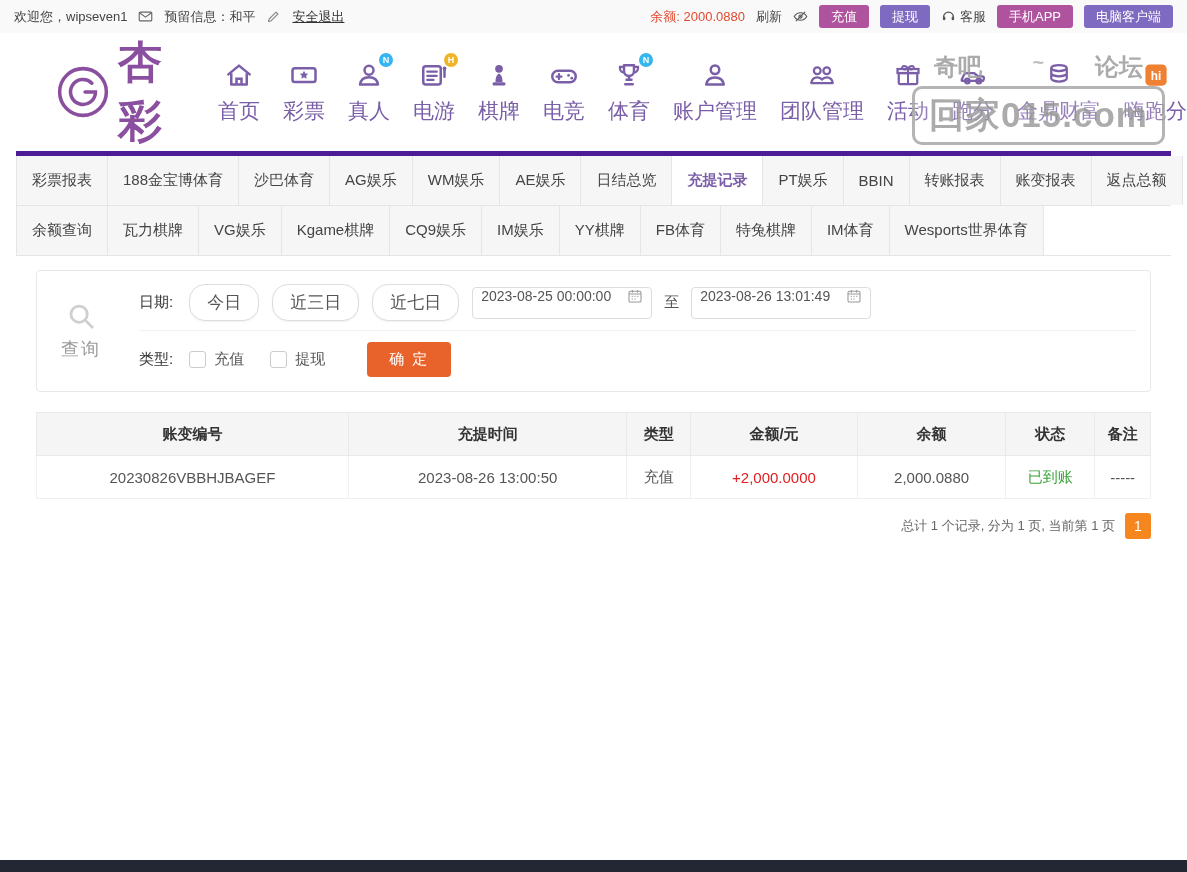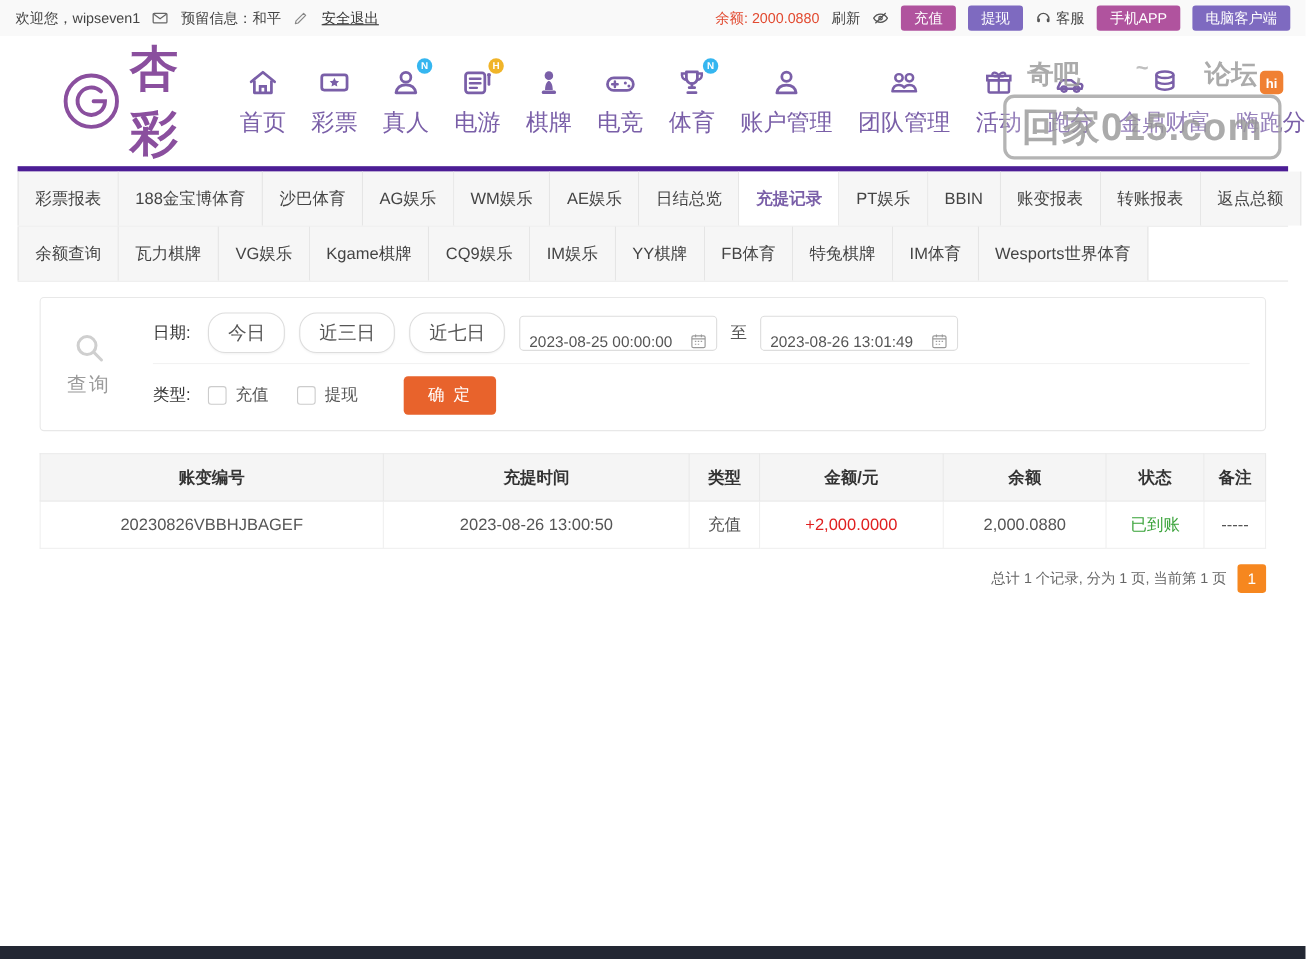--- a/index.html
+++ b/index.html
@@ -80,21 +80,21 @@
   .f-row1 { border-bottom:1px solid #f2f2f2; }
   .f-label { font-size:15px; color:#333; margin-right:16px; }
   .quick-dates { display:inline-flex; align-items:center; }
   .pill {
     border:1px solid #ddd; border-radius:16px; background:#fff; color:#555;
     font-size:17px; padding:6px 17px; margin-right:13px; cursor:pointer;
     font-family:inherit; box-shadow:0 1px 2px rgba(0,0,0,.05);
   }
   .date-input {
     width:180px; height:32px; border:1px solid #ddd; border-radius:4px;
-    display:inline-flex; align-items:flex-end; justify-content:space-between;
+    display:inline-flex; align-items:flex-start; justify-content:space-between;
     padding:0 8px; font-size:14px; color:#555; cursor:pointer; background:#fff;
   }
   .cal svg { width:16px; height:16px; }
   .to-sep { margin:0 12px; font-size:15px; color:#555; }
   .type-options { display:inline-flex; align-items:center; }
   .check-item { display:inline-flex; align-items:center; gap:8px; margin-right:26px; font-size:15px; color:#555; cursor:pointer; }
   .checkbox { width:17px; height:17px; border:1px solid #ccc; border-radius:3px; background:#fff; display:inline-block; }
   .confirm-btn {
     background:var(--orange,#e8632c); color:#fff; border:none; border-radius:4px;
     font-size:15px; padding:8px 22px; margin-left:16px; cursor:pointer; font-family:inherit; letter-spacing:2px;
@@ -333,22 +333,22 @@
       <div class="tab">彩票报表</div>
       <div class="tab">188金宝博体育</div>
       <div class="tab">沙巴体育</div>
       <div class="tab">AG娱乐</div>
       <div class="tab">WM娱乐</div>
       <div class="tab">AE娱乐</div>
       <div class="tab">日结总览</div>
       <div class="tab active">充提记录</div>
       <div class="tab">PT娱乐</div>
       <div class="tab">BBIN</div>
+      <div class="tab">转账报表</div>
       <div class="tab">账变报表</div>
-      <div class="tab">转账报表</div>
       <div class="tab">返点总额</div>
     </div>
   <div class="tab-row" id="tabs-row2">
       <div class="tab">余额查询</div>
       <div class="tab">瓦力棋牌</div>
       <div class="tab">VG娱乐</div>
       <div class="tab">Kgame棋牌</div>
       <div class="tab">CQ9娱乐</div>
       <div class="tab">IM娱乐</div>
       <div class="tab">YY棋牌</div>

